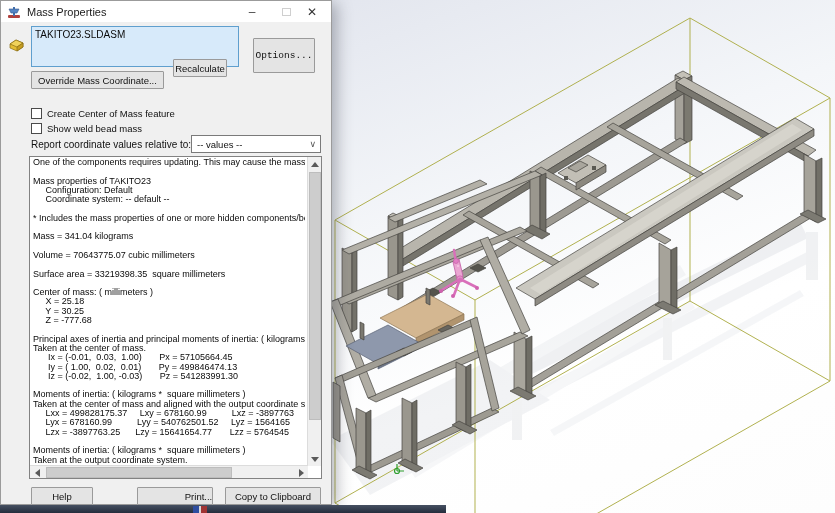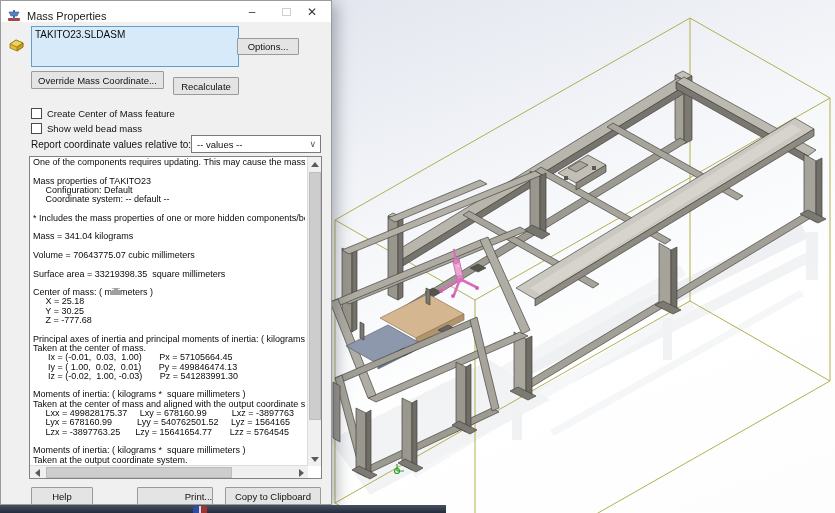--- a/index.html
+++ b/index.html
@@ -4,35 +4,35 @@
 <style>
   * { margin:0; padding:0; box-sizing:border-box; }
   html,body { width:835px; height:513px; overflow:hidden; font-family:"Liberation Sans", sans-serif; }
   #stage { position:relative; width:835px; height:513px; background:linear-gradient(160deg,#dcdfe9 0%,#e7eaf1 22%,#f4f6f9 45%,#ffffff 70%,#fdfdfd 100%); overflow:hidden; }
 
   
   #cad { position:absolute; left:330px; top:0; width:505px; height:513px; }
 
   
   #dlg { position:absolute; left:0; top:0; width:332px; height:505px; background:#f0f0f0; border:1px solid #9b9b9b; box-shadow:5px 3px 14px rgba(60,65,80,.38); }
-  #titlebar { position:absolute; left:0; top:0; width:100%; height:21px; background:#ffffff; display:flex; align-items:flex-end; }
+  #titlebar { position:absolute; left:0; top:0; width:100%; height:21px; background:#ffffff; display:flex; align-items:center; }
   #title-icon { width:14px; height:14px; margin-left:6px; }
   #title-text { margin-left:6px; font-size:11px; color:#1a1a1a; }
   .wbtn { position:absolute; top:0; height:21px; display:flex; align-items:center; justify-content:center; color:#444; }
   #btn-min { right:66px; width:26px; font-size:12px; }
   #btn-max-box { right:40px; top:7px; width:9px; height:8px; border:1px solid #cfcfcf; position:absolute; }
   #btn-close { right:6px; width:26px; font-size:12px; color:#333; }
 
   .pushbtn { position:absolute; background:#e4e4e4; border:1px solid #9a9a9a; border-radius:1px; font-size:9.5px; color:#111; display:flex; align-items:center; justify-content:center; height:18px; }
 
   #part-icon { position:absolute; left:7px; top:34px; width:17px; height:17px; }
   #filename-box { position:absolute; left:30px; top:25px; width:208px; height:41px; background:#d7eafa; border:1px solid #5f9fce; font-size:10px; color:#0a0a0a; padding:2px 3px; overflow:hidden; }
-  #options-btn { left:236px; top:37px; width:62px; height:17px; }
+  #options-btn { left:252px; top:37px; width:62px; height:35px;font-family:Liberation Mono, monospace; }
   #override-btn { left:30px; top:70px; width:133px; }
-  #recalc-btn { left:172px; top:76px; width:66px;text-align:center; }
+  #recalc-btn { left:172px; top:58px; width:54px;text-align:center; }
 
   .chkrow { position:absolute; left:30px; display:flex; align-items:center; height:13px; }
   .chkbox { width:11px; height:11px; background:#fff; border:1px solid #4a4a4a; position:relative; flex:0 0 auto; }
   .chkbox.checked::after { content:"✓"; position:absolute; left:0px; top:-3px; font-size:11px; color:#111; }
   .chklbl { font-size:9.5px; color:#111; margin-left:5px; white-space:nowrap; }
 
   #coord-label { position:absolute; left:30px; top:138px; font-size:10px; color:#111; }
   #coord-select { position:absolute; left:190px; top:134px; width:130px; height:18px; background:#fff; border:1px solid #7a7a7a; font-size:9.5px; color:#111; display:flex; align-items:center; padding-left:5px; }
   #coord-chevron { position:absolute; right:4px; top:3px; font-size:9px; color:#555; }
 

